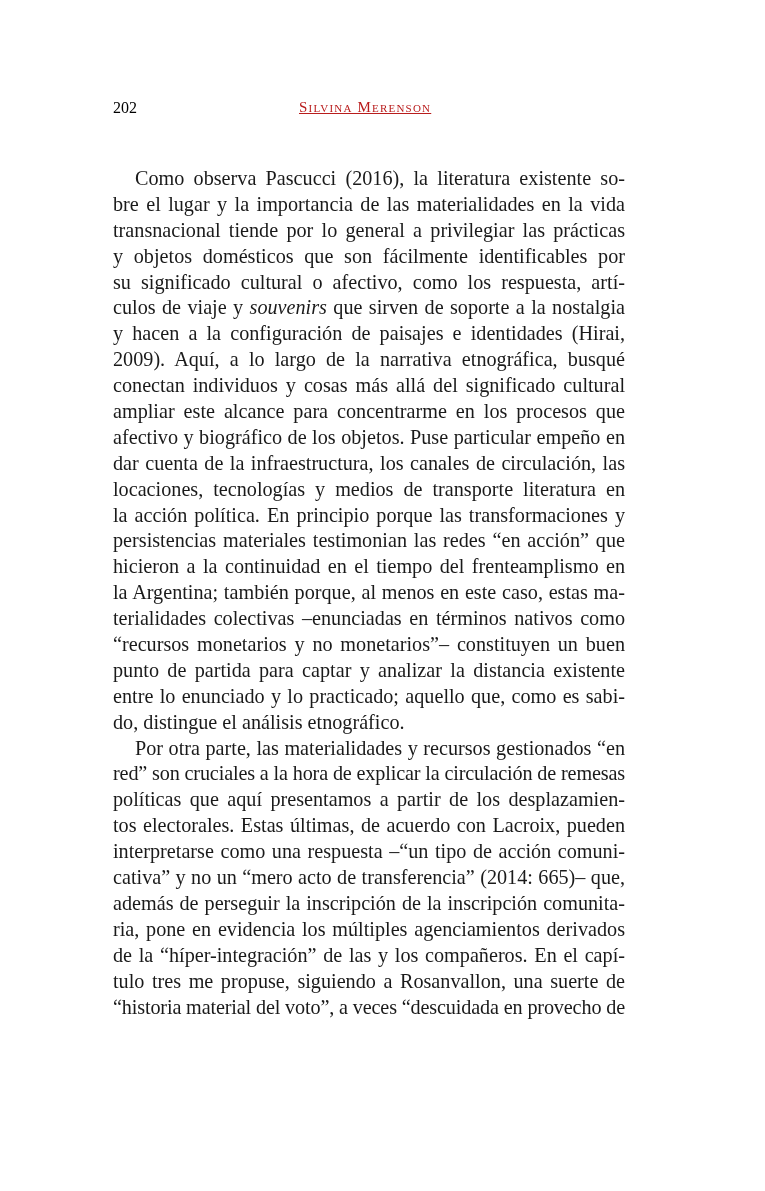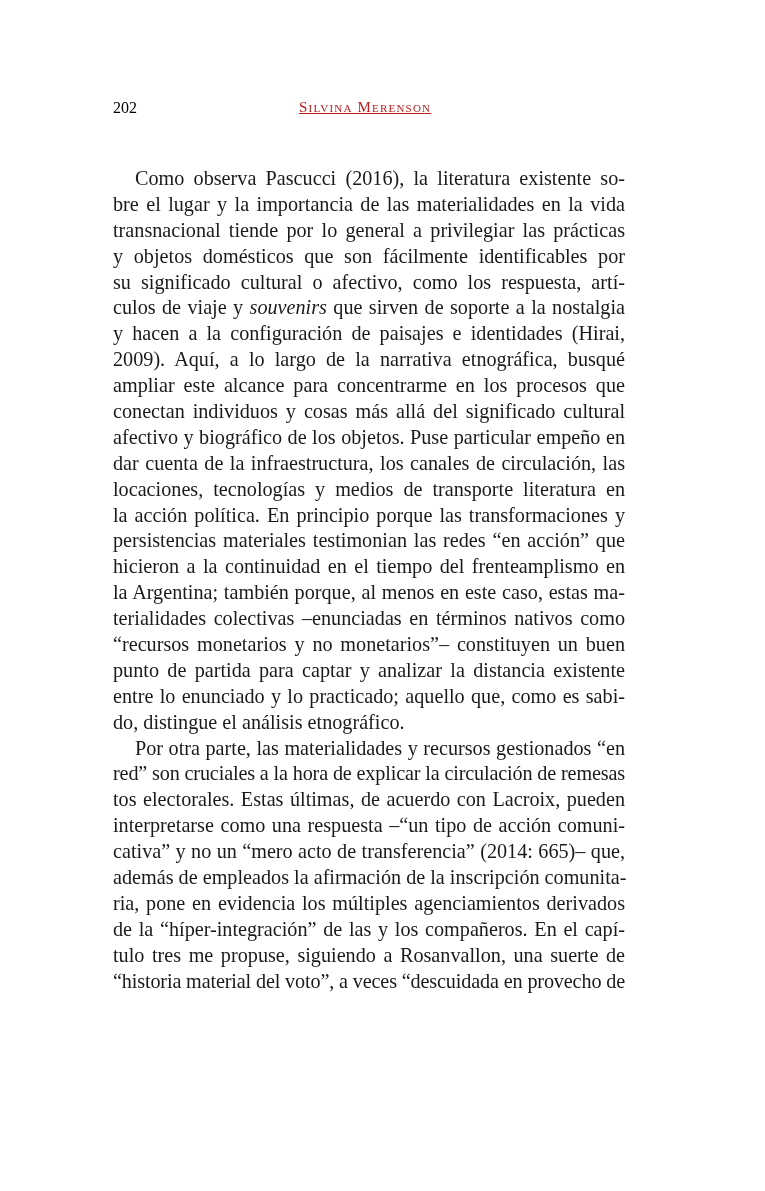--- a/index.html
+++ b/index.html
@@ -76,41 +76,42 @@
 
   <div>
     <span class="line indent" style="word-spacing: 0px;">Como observa Pascucci (2016), la literatura existente so-</span>
     <span class="line" style="word-spacing: 0px;">bre el lugar y la importancia de las materialidades en la vida</span>
     <span class="line" style="word-spacing: 0px;">transnacional tiende por lo general a privilegiar las prácticas</span>
     <span class="line" style="word-spacing: 0px;">y objetos domésticos que son fácilmente identificables por</span>
     <span class="line" style="word-spacing: 0px;">su significado cultural o afectivo, como los respuesta, artí-</span>
     <span class="line" style="word-spacing: 0px;"><span>culos de viaje y </span><em>souvenirs</em><span> que sirven de soporte a la nostalgia</span></span>
     <span class="line" style="word-spacing: 0px;">y hacen a la configuración de paisajes e identidades (Hirai,</span>
     <span class="line" style="word-spacing: 0px;">2009). Aquí, a lo largo de la narrativa etnográfica, busqué</span>
+    <span class="line" style="word-spacing: 0px;">conectan individuos y cosas más allá del significado cultural</span>
     <span class="line" style="word-spacing: 0px;">ampliar este alcance para concentrarme en los procesos que</span>
-    <span class="line" style="word-spacing: 0px;">conectan individuos y cosas más allá del significado cultural</span>
     <span class="line" style="word-spacing: 0px;">afectivo y biográfico de los objetos. Puse particular empeño en</span>
     <span class="line" style="word-spacing: 0px;">dar cuenta de la infraestructura, los canales de circulación, las</span>
     <span class="line" style="word-spacing: 0px;">locaciones, tecnologías y medios de transporte literatura en</span>
     <span class="line" style="word-spacing: 0px;">la acción política. En principio porque las transformaciones y</span>
     <span class="line" style="word-spacing: 0px;">persistencias materiales testimonian las redes “en acción” que</span>
     <span class="line" style="word-spacing: 0px;">hicieron a la continuidad en el tiempo del frenteamplismo en</span>
     <span class="line" style="word-spacing: 0px;">la Argentina; también porque, al menos en este caso, estas ma-</span>
     <span class="line" style="word-spacing: 0px;">terialidades colectivas –enunciadas en términos nativos como</span>
     <span class="line" style="word-spacing: 0px;">“recursos monetarios y no monetarios”– constituyen un buen</span>
     <span class="line" style="word-spacing: 0px;">punto de partida para captar y analizar la distancia existente</span>
     <span class="line" style="word-spacing: 0px;">entre lo enunciado y lo practicado; aquello que, como es sabi-</span>
     <span class="line last">do, distingue el análisis etnográfico.</span>
   </div>
 
   <div>
     <span class="line indent" style="word-spacing: 0px;">Por otra parte, las materialidades y recursos gestionados “en</span>
     <span class="line" style="word-spacing: 0px; letter-spacing: -0.148674px;">red” son cruciales a la hora de explicar la circulación de remesas</span>
+    <span class="line" style="word-spacing: 0px;">políticas que aquí presentamos a partir de los desplazamien-</span>
     <span class="line" style="word-spacing: 0px;">tos electorales. Estas últimas, de acuerdo con Lacroix, pueden</span>
     <span class="line" style="word-spacing: 0px;">interpretarse como una respuesta –“un tipo de acción comuni-</span>
     <span class="line" style="word-spacing: 0px;">cativa” y no un “mero acto de transferencia” (2014: 665)– que,</span>
-    <span class="line" style="word-spacing: 0px;">además de empleados la afirmación de la inscripción comunita-</span>
+    <span class="line" style="word-spacing: 0px;">además de perseguir la inscripción de la inscripción comunita-</span>
     <span class="line" style="word-spacing: 0px;">ria, pone en evidencia los múltiples agenciamientos derivados</span>
     <span class="line" style="word-spacing: 0px;">de la “híper-integración” de las y los compañeros. En el capí-</span>
     <span class="line" style="word-spacing: 0px;">tulo tres me propuse, siguiendo a Rosanvallon, una suerte de</span>
     <span class="line" style="word-spacing: 0px; letter-spacing: -0.14502px;">“historia material del voto”, a veces “descuidada en provecho de</span>
   </div>
 </div>
 
 </body></html>

